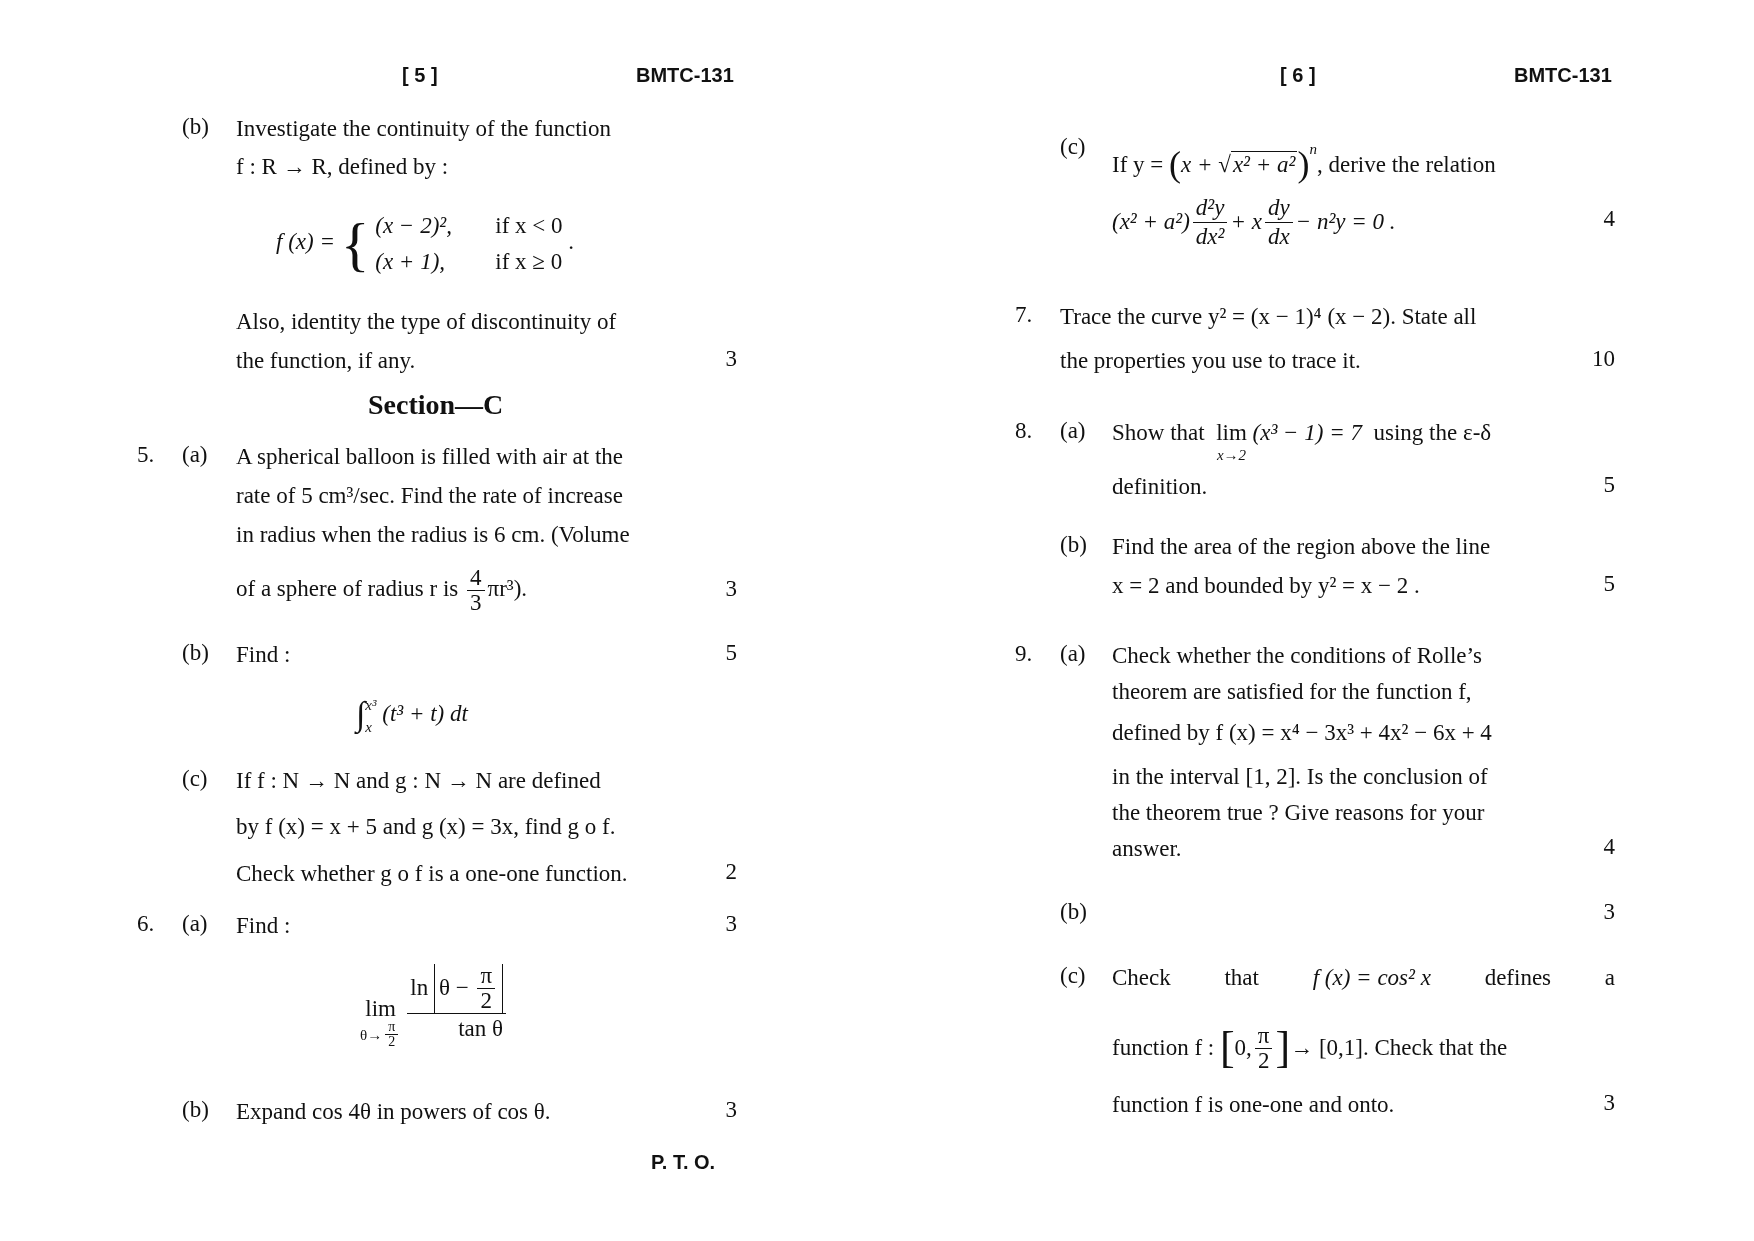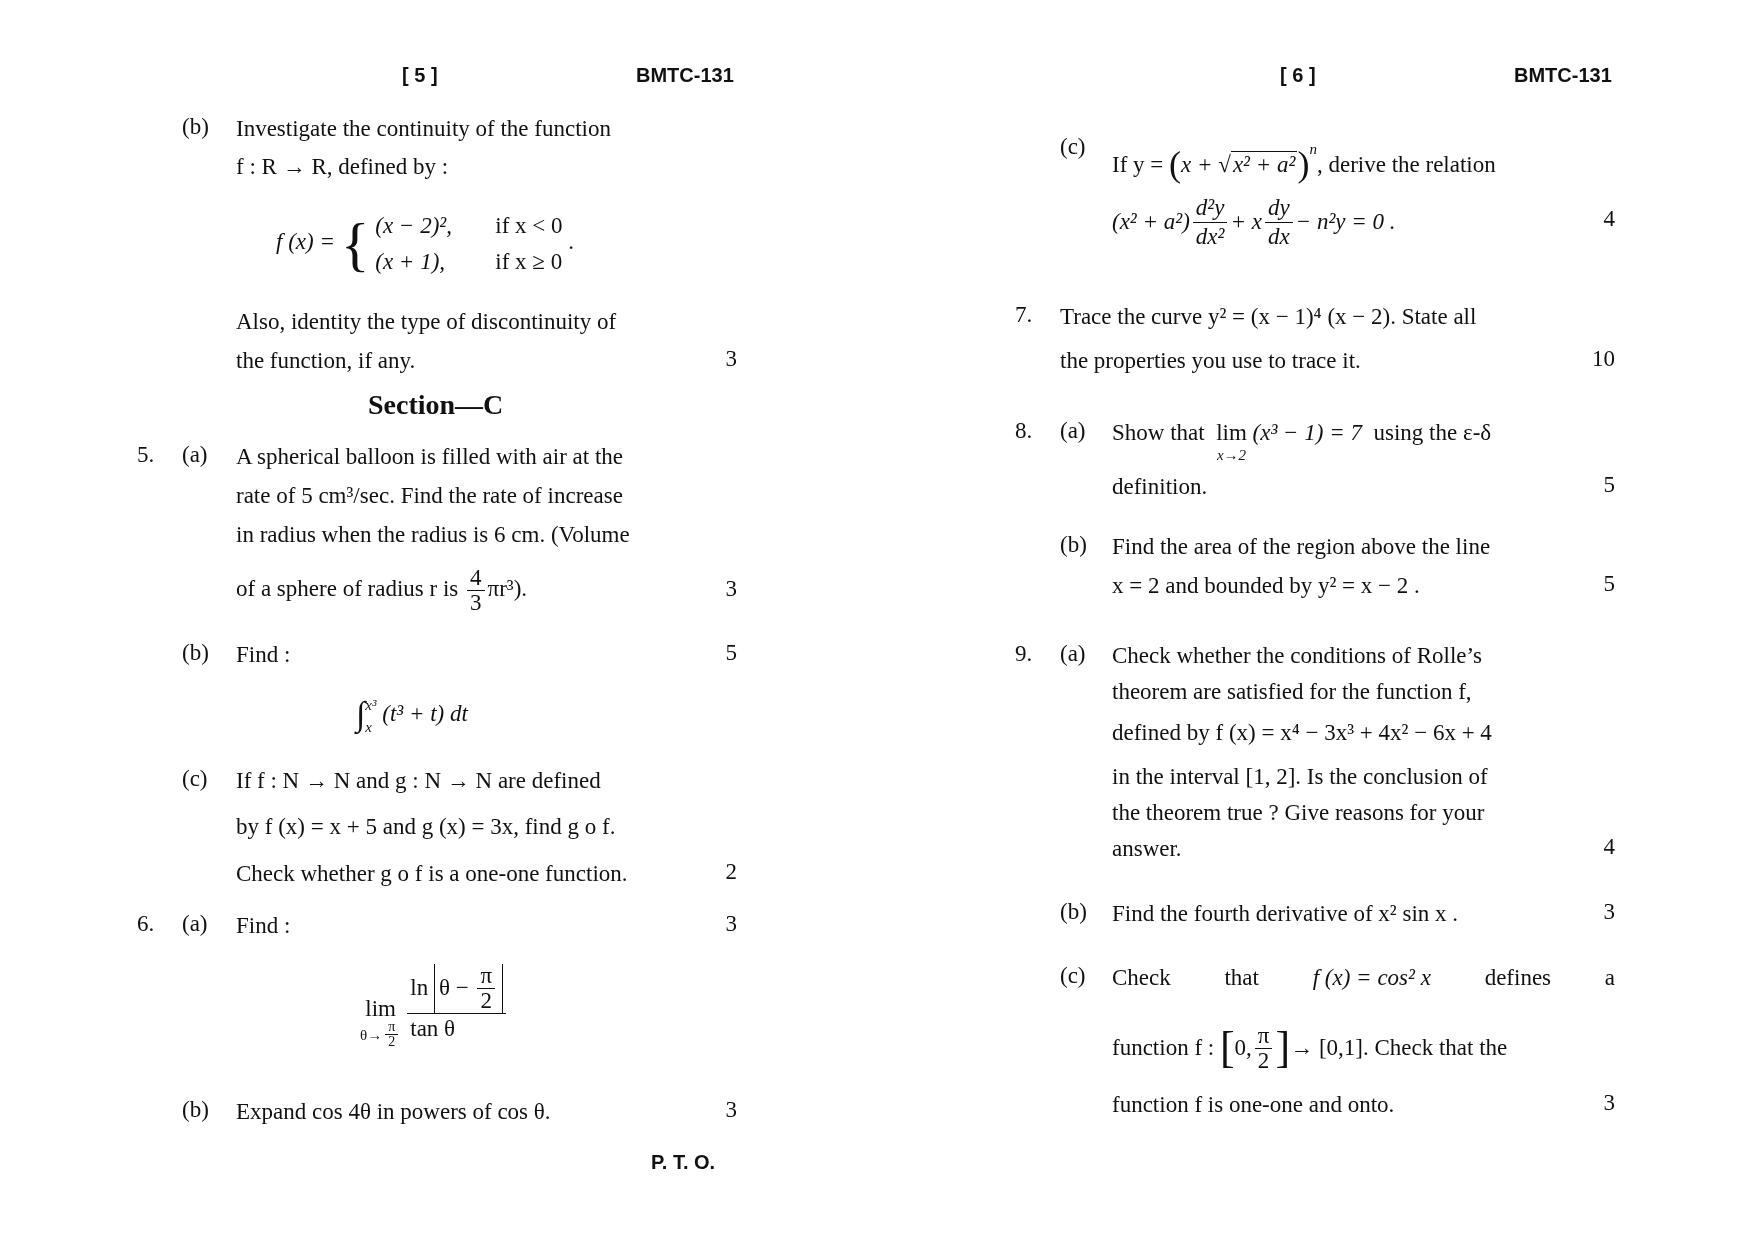--- a/index.html
+++ b/index.html
@@ -4,21 +4,21 @@
 <style>
   html, body { margin:0; padding:0; background:#ffffff; }
   body { width:1754px; height:1241px; position:relative; overflow:hidden;
          font-family:"DejaVu Serif", "Liberation Serif", serif; color:#111; }
   .page { position:absolute; top:0; height:1241px; }
   .hdr { position:absolute; font-family:"Liberation Sans", sans-serif; font-weight:bold; font-size:20px; top:64px; }
   .line { position:absolute; font-size:23px; line-height:30px; white-space:nowrap; font-family:"Liberation Serif", serif; }
   .just { display:flex; justify-content:space-between; }
   .num { position:absolute; font-size:23px; font-family:"Liberation Serif", serif; }
   .marks { position:absolute; font-size:23px; font-family:"Liberation Serif", serif; text-align:right; }
-  .frac { display:inline-flex; flex-direction:column; align-items:flex-start; vertical-align:middle; line-height:24px; margin:0 3px; }
+  .frac { display:inline-flex; flex-direction:column; align-items:flex-end; vertical-align:middle; line-height:24px; margin:0 3px; }
   .frac .n { border-bottom:1.5px solid #111; padding:0 3px; }
   .frac .d { padding:0 3px; }
   .sup { font-size:15px; vertical-align:10px; }
   .big { font-size:34px; vertical-align:-4px; }
   .section { position:absolute; font-weight:bold; font-size:28px; font-family:"Liberation Serif", serif; }
   .pto { position:absolute; font-family:"Liberation Sans", sans-serif; font-weight:bold; font-size:20px; }
   .sqrt { border-top:1.5px solid #111; padding:0 2px; }
   .brace { font-size:60px; line-height:60px; vertical-align:middle; font-weight:200; }
   .case { display:inline-flex; flex-direction:column; vertical-align:middle; line-height:36px; }
   .limblk { display:inline-flex; flex-direction:column; align-items:center; vertical-align:middle; line-height:22px; }
@@ -167,21 +167,20 @@
   <div class="num" style="left:1060px;top:641px;">(a)</div>
   <div class="line" style="left:1112px;top:641px;">Check whether the conditions of Rolle’s</div>
   <div class="line" style="left:1112px;top:677px;">theorem are satisfied for the function f,</div>
   <div class="line" style="left:1112px;top:718px;">defined by f (x) = x⁴ − 3x³ + 4x² − 6x + 4</div>
   <div class="line" style="left:1112px;top:762px;">in the interval [1, 2]. Is the conclusion of</div>
   <div class="line" style="left:1112px;top:798px;">the theorem true ? Give reasons for your</div>
   <div class="line" style="left:1112px;top:834px;">answer.</div>
   <div class="marks" style="left:1578px;top:834px;width:37px;">4</div>
 
   <div class="num" style="left:1060px;top:899px;">(b)</div>
-  <div class="line" style="left:1112px;top:899px;">Find the fourth derivative of x² sin x .</div>
   <div class="marks" style="left:1578px;top:899px;width:37px;">3</div>
 
   <div class="num" style="left:1060px;top:963px;">(c)</div>
   <div class="line just" style="left:1112px;top:963px;width:503px;">
     <span>Check</span>
     <span>that</span>
     <span style="font-style:italic;">f (x) = cos² x</span>
     <span>defines</span>
     <span>a</span>
   </div>

